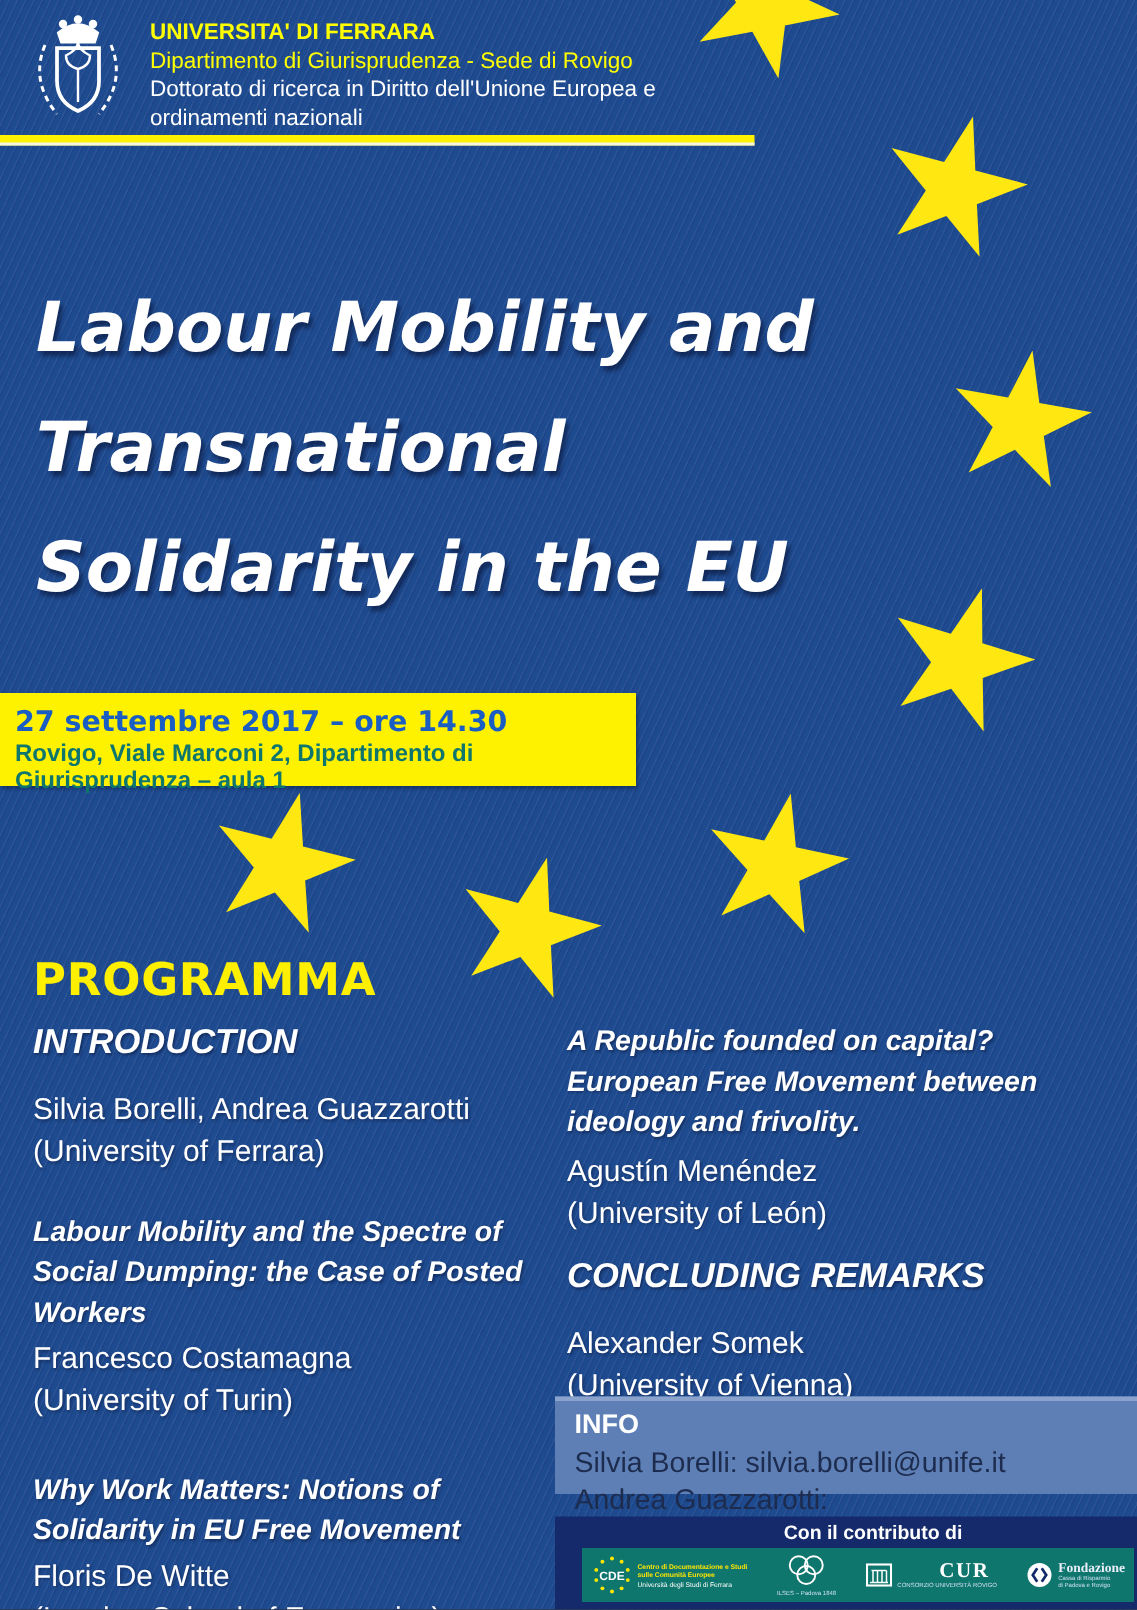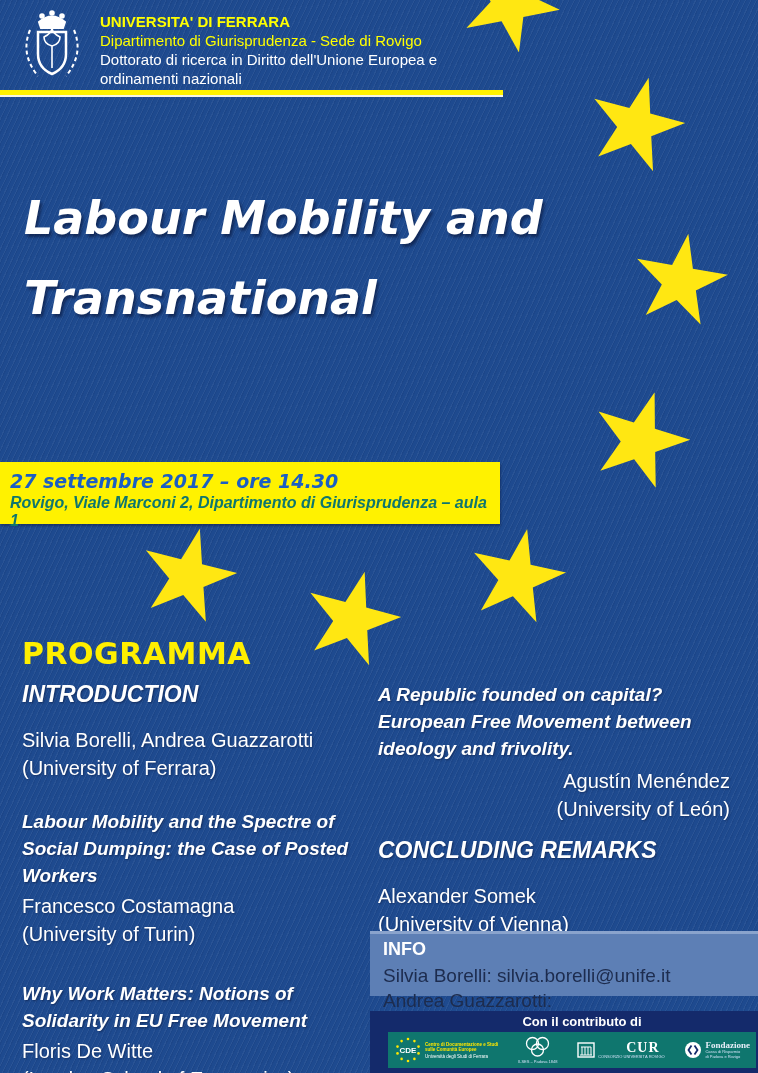--- a/index.html
+++ b/index.html
@@ -18,39 +18,39 @@
   .hdr-white{color:#ffffff;}
   .hdr-rule{position:absolute;left:0;top:90px;width:503px;height:5px;background:#fff200;border-bottom:2px solid #f5f5e4;}
   
   .star{position:absolute;background:#ffe712;
     clip-path:polygon(50% 0%, 61% 35%, 98% 35%, 68% 57%, 79% 91%, 50% 70%, 21% 91%, 32% 57%, 2% 35%, 39% 35%);}
   
   .title{position:absolute;left:24px;top:178px;color:#ffffff;
     font-family:"DejaVu Sans", sans-serif;font-style:italic;font-weight:bold;
     font-size:46px;line-height:80px;text-shadow:2px 3px 3px rgba(0,0,25,0.45);white-space:nowrap;}
   
-  .banner{position:absolute;left:0;top:462px;width:500px;height:62px;background:#fff200;
-    box-shadow:1px 2px 2px rgba(0,0,25,.3);font-style:italic;}
+  .banner{position:absolute;left:0;top:462px;width:424px;height:62px;background:#fff200;
+    box-shadow:1px 2px 2px rgba(0,0,25,.3);}
   .banner .l1{margin:8px 0 2px 10px;font-family:"DejaVu Sans", sans-serif;font-weight:bold;
     font-size:19px;color:#1a5ec4;}
   .banner .l2{margin:0 0 0 10px;font-weight:bold;font-size:16px;color:#0f766e;}
   
   .programma{position:absolute;left:22px;top:636px;font-family:"DejaVu Sans", sans-serif;
     font-weight:800;font-size:30px;color:#ffef00;letter-spacing:.5px;}
   .col{position:absolute;color:#fff;}
   .col-left{left:22px;top:681px;width:345px;}
   .col-right{left:378px;top:681px;width:352px;}
   .sess{font-size:23px;font-weight:bold;font-style:italic;line-height:27px;margin:0 0 18px 0;
     text-shadow:1px 1px 2px rgba(0,0,25,.4);}
   .talk{font-size:19px;font-weight:bold;font-style:italic;line-height:27px;margin:0 0 3px 0;
     text-shadow:1px 1px 2px rgba(0,0,25,.4);}
   .talk.narrow{width:330px;}
   .speaker{font-size:20px;line-height:28px;margin:0 0 26px 0;font-weight:normal;
     text-shadow:1px 1px 2px rgba(0,0,25,.35);}
-  .speaker.tight{margin-bottom:14px;text-align:right;}
+  .speaker.tight{margin-bottom:14px;}
   .speaker.last{margin-bottom:0;}
   
   .info{position:absolute;left:370px;top:931px;width:388px;height:65px;background:#5d7fb5;
     border-top:3px solid #8aa3cc;box-sizing:border-box;padding:5px 0 0 13px;}
   .info .head{color:#ffffff;font-weight:bold;font-size:18px;margin-bottom:3px;}
   .info .contact{color:#1d2c4e;font-size:19px;line-height:25px;}
   
   .footer{position:absolute;left:370px;top:1011px;width:388px;height:62px;background:#142a6b;}
   .footer .contrib{color:#ffffff;font-weight:bold;font-size:13px;text-align:center;padding-top:3px;margin-left:36px;}
   .logo-strip{position:absolute;left:18px;top:21px;width:368px;height:36px;background:#0f766e;
@@ -91,20 +91,21 @@
   <div class="hdr-text">
     <div class="hdr-yellow hdr-bold">UNIVERSITA' DI FERRARA</div>
     <div class="hdr-yellow">Dipartimento di Giurisprudenza - Sede di Rovigo</div>
     <div class="hdr-white" style="width:400px;">Dottorato di ricerca in Diritto dell'Unione Europea e ordinamenti nazionali</div>
   </div>
   <div class="hdr-rule"></div>
 
   <div class="title">
     <div>Labour Mobility and</div>
     <div>Transnational</div>
+    <div>Solidarity in the EU</div>
   </div>
 
   <div class="banner">
     <div class="l1">27 settembre 2017 – ore 14.30</div>
     <div class="l2">Rovigo, Viale Marconi 2, Dipartimento di Giurisprudenza – aula 1</div>
   </div>
 
   <div class="programma">PROGRAMMA</div>
 
   <div class="col col-left">

